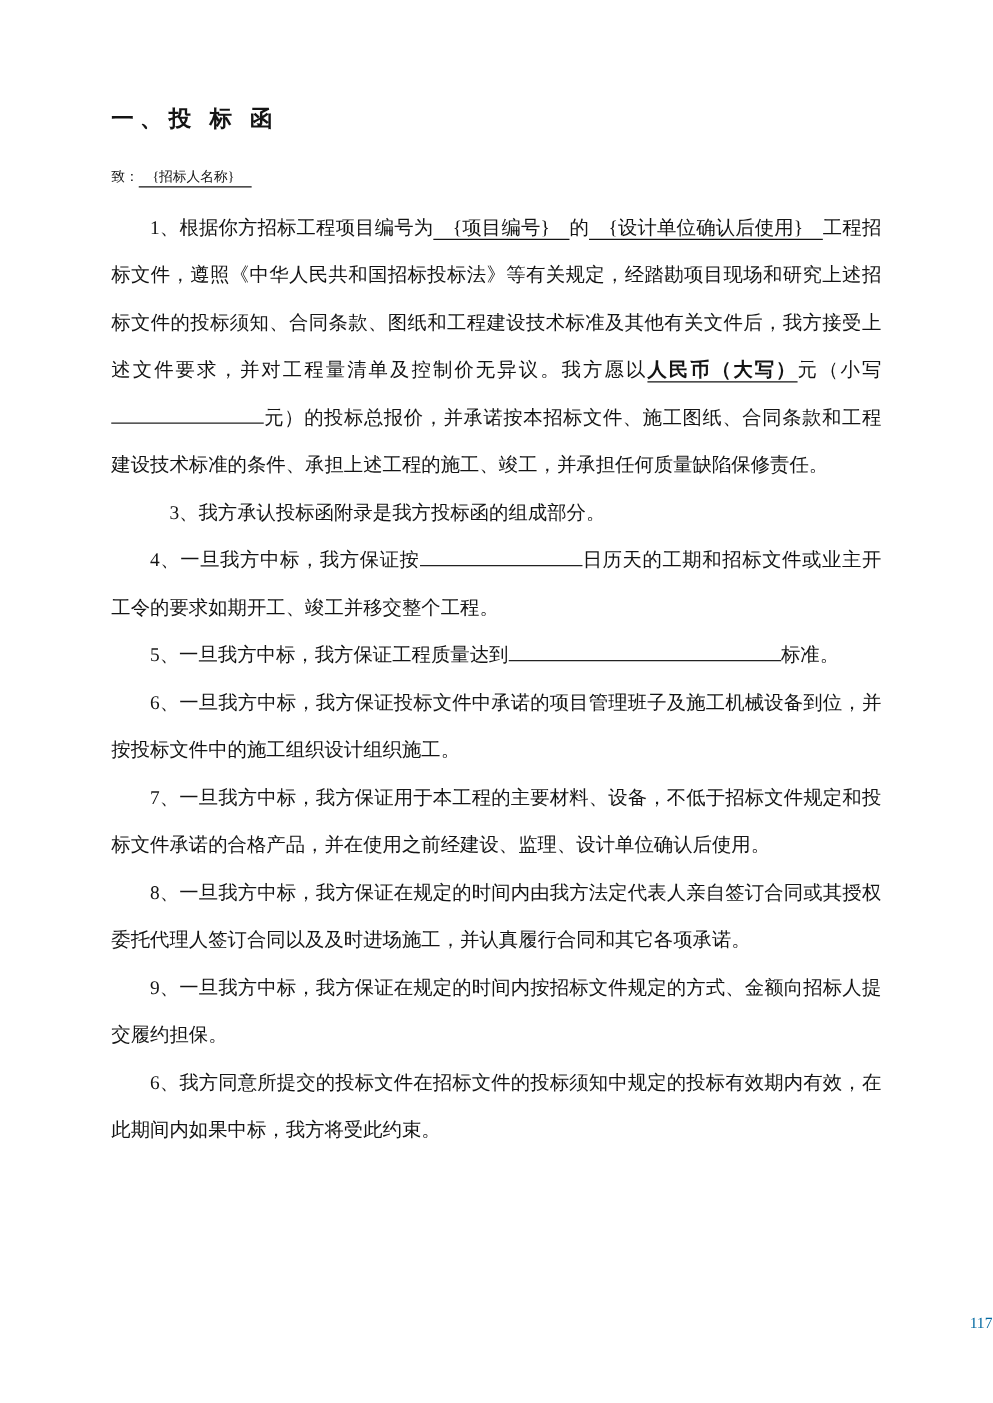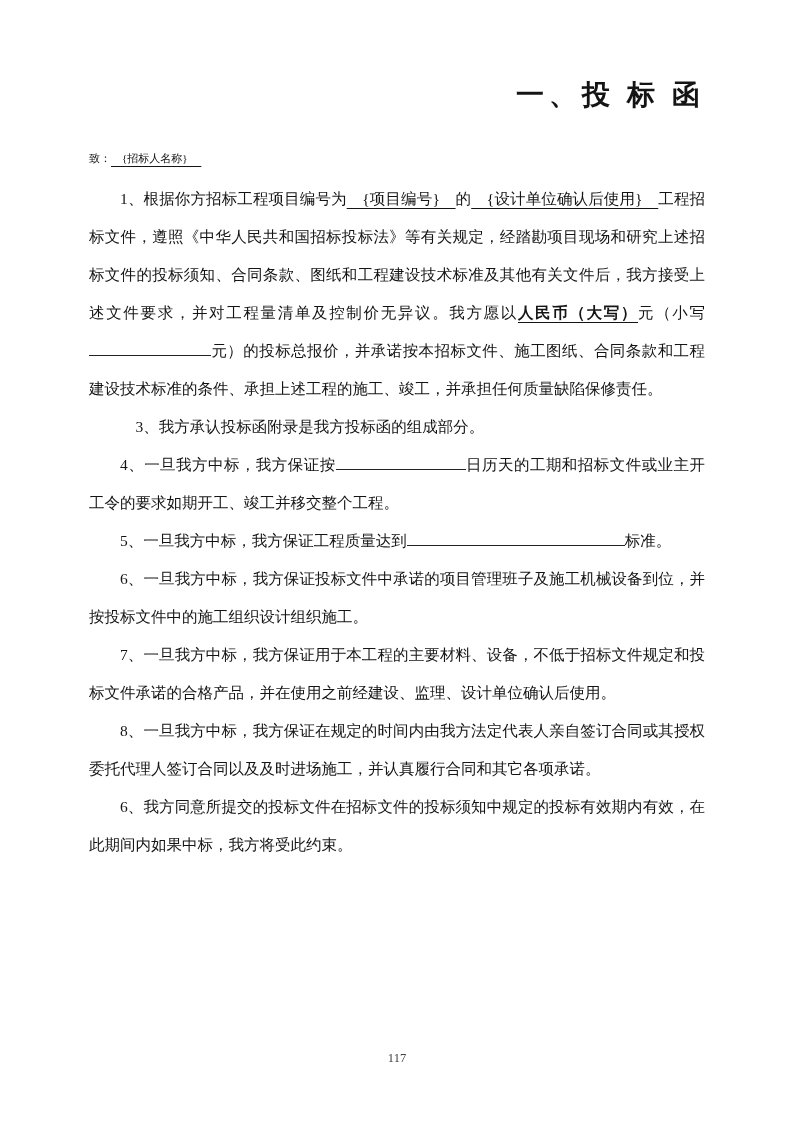--- a/index.html
+++ b/index.html
@@ -15,23 +15,23 @@
     background: #ffffff;
     color: #141414;
     font-family: "Liberation Serif", "DejaVu Serif", serif;
     overflow: hidden;
     box-sizing: border-box;
   }
   .content {
     padding: 80px 89px 0 89px;
   }
   .doc-title {
-    margin: 0 0 32px 0;
-    text-align: right;
-    font-size: 28px;
+    margin: 0 0 16px 0;
+    text-align: left;
+    font-size: 18px;
     font-weight: bold;
     letter-spacing: 5px;
     line-height: 30px;
     white-space: pre;
   }
   .salutation {
     font-size: 11px;
     line-height: 32px;
     margin: 0 0 6px 0;
   }
@@ -54,23 +54,23 @@
     display: inline-block;
     border-bottom: 1px solid #222222;
     height: 15px;
     vertical-align: baseline;
   }
   .page-number {
     position: absolute;
     left: 0;
     right: 0;
     bottom: 56px;
-    text-align: center;
+    text-align: right;
     font-size: 12.5px;
-    color: #404040;
+    color: #0369a1;
   }
 </style>
 </head>
 <body>
 
 <div class="page">
   <div class="content">
 
     <h1 class="doc-title">一、投 标 函</h1>
 
@@ -79,19 +79,20 @@
     </div>
 
     <div class="paras">
         <p class="">1、根据你方招标工程项目编号为<span class="u">　{项目编号}　</span>的<span class="u">　{设计单位确认后使用}　</span>工程招标文件，遵照《中华人民共和国招标投标法》等有关规定，经踏勘项目现场和研究上述招标文件的投标须知、合同条款、图纸和工程建设技术标准及其他有关文件后，我方接受上述文件要求，并对工程量清单及控制价无异议。我方愿以<span class="u b">人民币（大写）</span>元（小写<span class="blank" style="width: 122px;"></span>元）的投标总报价，并承诺按本招标文件、施工图纸、合同条款和工程建设技术标准的条件、承担上述工程的施工、竣工，并承担任何质量缺陷保修责任。</p>
         <p class="indent-3">3、我方承认投标函附录是我方投标函的组成部分。</p>
         <p class="">4、一旦我方中标，我方保证按<span class="blank" style="width: 130px;"></span>日历天的工期和招标文件或业主开工令的要求如期开工、竣工并移交整个工程。</p>
         <p class="">5、一旦我方中标，我方保证工程质量达到<span class="blank" style="width: 218px;"></span>标准。</p>
         <p class="">6、一旦我方中标，我方保证投标文件中承诺的项目管理班子及施工机械设备到位，并按投标文件中的施工组织设计组织施工。</p>
         <p class="">7、一旦我方中标，我方保证用于本工程的主要材料、设备，不低于招标文件规定和投标文件承诺的合格产品，并在使用之前经建设、监理、设计单位确认后使用。</p>
         <p class="">8、一旦我方中标，我方保证在规定的时间内由我方法定代表人亲自签订合同或其授权委托代理人签订合同以及及时进场施工，并认真履行合同和其它各项承诺。</p>
+        <p class="">9、一旦我方中标，我方保证在规定的时间内按招标文件规定的方式、金额向招标人提交履约担保。</p>
         <p class="">6、我方同意所提交的投标文件在招标文件的投标须知中规定的投标有效期内有效，在此期间内如果中标，我方将受此约束。</p>
       </div>
 
   </div>
 
   <div class="page-number">117</div>
 </div>
 
 </body></html>

